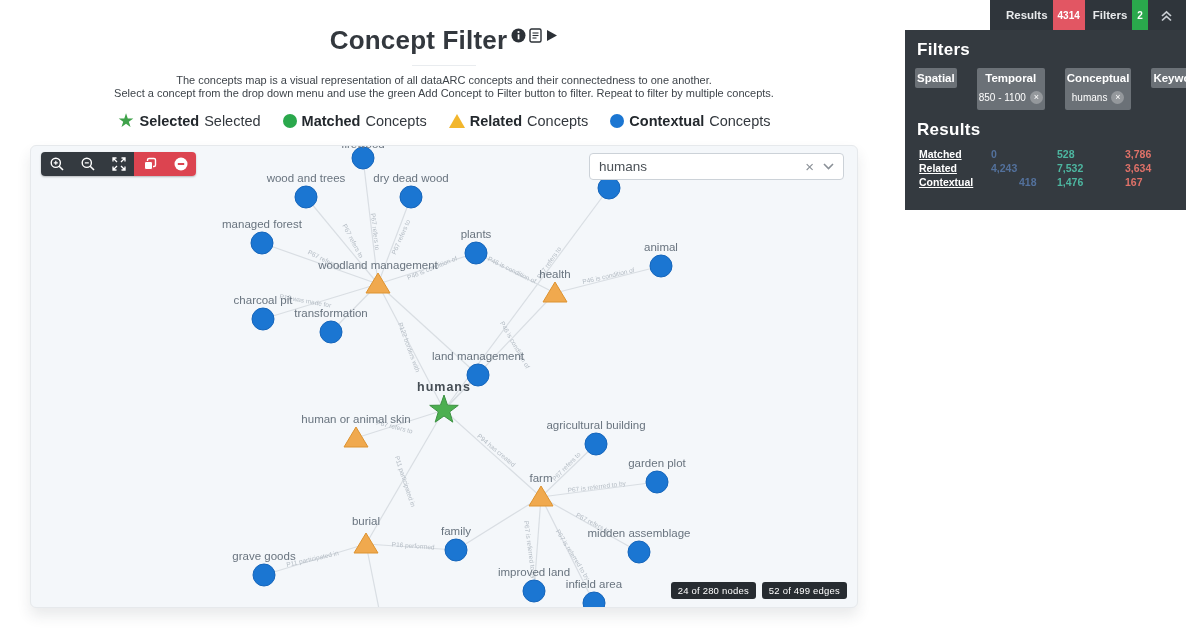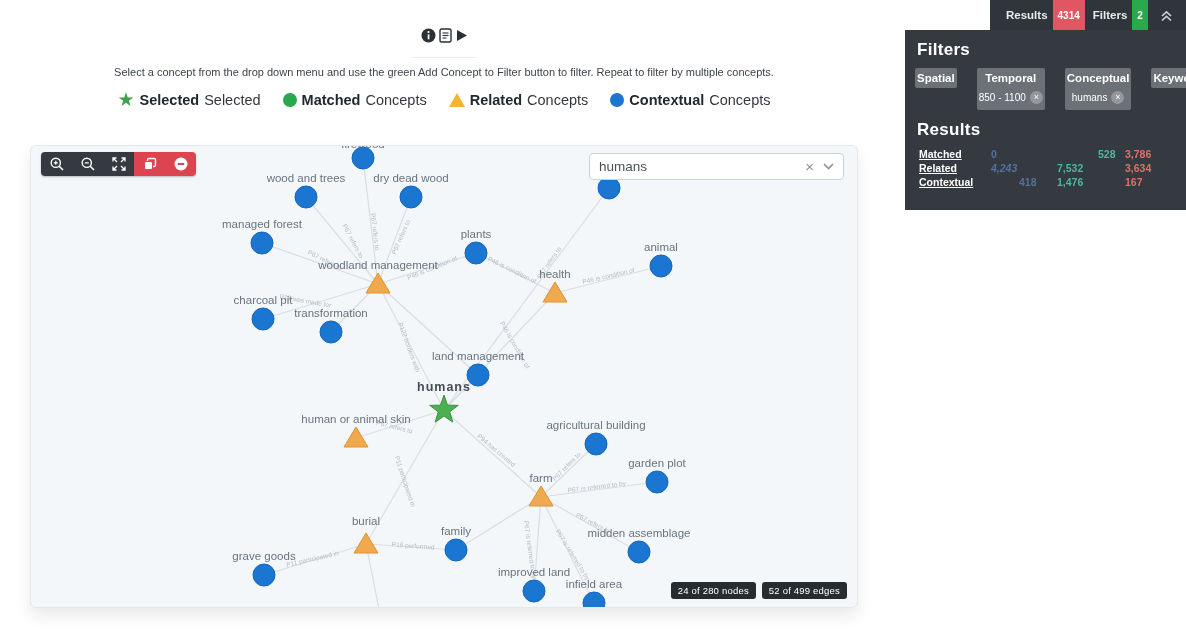--- a/index.html
+++ b/index.html
@@ -69,38 +69,40 @@
   .rrow{display:grid;grid-template-columns:72px 66px 68px auto;align-items:center;
     margin:0 0 2px 4px;}
   .rlink{color:#fff;font-size:10.5px;font-weight:600;text-decoration:underline;cursor:pointer;}
   .rval{font-size:10.5px;font-weight:600;}
 </style>
 </head>
 <body>
 
 <div class="header-wrap">
   <div class="title-row">
+    <div class="page-title">Concept Filter</div>
     <div class="title-icons">
       <svg width="15" height="15" viewBox="0 0 15 15">
         <circle cx="7.5" cy="7.5" r="7" fill="#2b3036"></circle>
         <rect x="6.7" y="6.3" width="1.7" height="5" fill="#fff"></rect>
         <circle cx="7.5" cy="4" r="1.1" fill="#fff"></circle>
       </svg>
       <svg width="13" height="15" viewBox="0 0 13 15">
         <rect x="1" y="1" width="11" height="13" rx="1.5" fill="#fff" stroke="#2b3036" stroke-width="1.4"></rect>
         <line x1="3.5" y1="5" x2="9.5" y2="5" stroke="#2b3036" stroke-width="1.1"></line>
         <line x1="3.5" y1="7.5" x2="9.5" y2="7.5" stroke="#2b3036" stroke-width="1.1"></line>
         <line x1="3.5" y1="10" x2="7.5" y2="10" stroke="#2b3036" stroke-width="1.1"></line>
       </svg>
       <svg width="13" height="15" viewBox="0 0 13 15">
         <polygon points="2,2 12,7.5 2,13" fill="#2b3036"></polygon>
       </svg>
     </div>
   </div>
   <div class="title-divider"></div>
+  <div class="descr">The concepts map is a visual representation of all dataARC concepts and their connectedness to one another.</div>
   <div class="descr">Select a concept from the drop down menu and use the green Add Concept to Filter button to filter. Repeat to filter by multiple concepts.</div>
   <div class="legend-row">
       <div class="legend-item">
         <span class="lg-star" style="color: rgb(63, 162, 74);">★</span>
         <span class="w1">Selected</span>
         <span class="w2">Selected</span>
       </div>
       <div class="legend-item">
         <span class="lg-circle" style="background: rgb(42, 168, 76);"></span>
         <span class="w1">Matched</span>
@@ -354,26 +356,26 @@
       </div>
       <div class="ftab-block">
         <div class="ftab-label">Keywords</div>
       </div>
     </div>
   <div class="panel-h results-h">Results</div>
   <div>
       <div class="rrow">
         <a class="rlink">Matched</a>
         <span class="rval" style="color: rgb(83, 113, 156);">0</span>
-        <span class="rval" style="color: rgb(77, 182, 160); margin-left: 41px;">528</span>
+        <span class="rval" style="color: rgb(77, 182, 160);">528</span>
         <span class="rval" style="color: rgb(223, 113, 104);">3,786</span>
       </div>
       <div class="rrow">
         <a class="rlink">Related</a>
-        <span class="rval" style="color: rgb(83, 113, 156); font-style: italic;">4,243</span>
+        <span class="rval" style="color: rgb(83, 113, 156);">4,243</span>
         <span class="rval" style="color: rgb(77, 182, 160);">7,532</span>
         <span class="rval" style="color: rgb(223, 113, 104);">3,634</span>
       </div>
       <div class="rrow">
         <a class="rlink">Contextual</a>
         <span class="rval" style="color: rgb(83, 113, 156); margin-left: 28px;">418</span>
         <span class="rval" style="color: rgb(77, 182, 160);">1,476</span>
         <span class="rval" style="color: rgb(223, 113, 104);">167</span>
       </div>
     </div>

